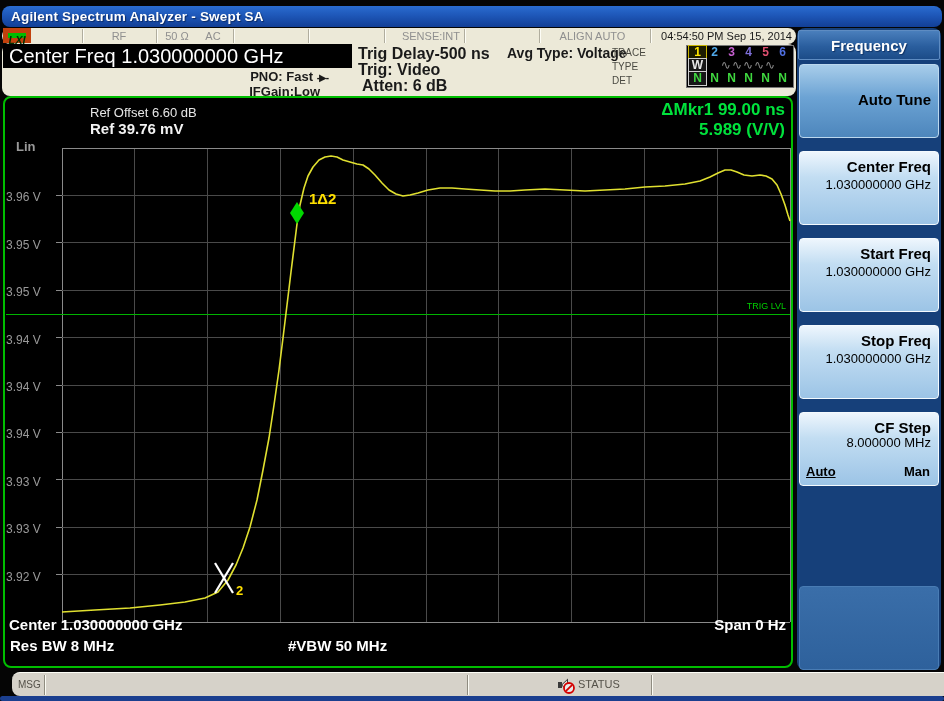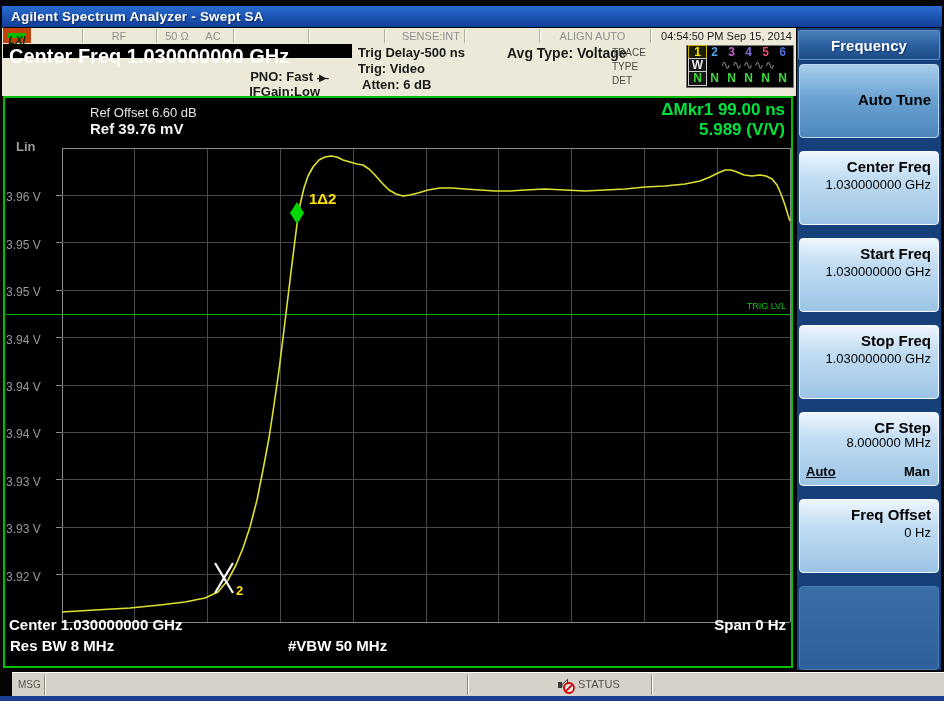--- a/index.html
+++ b/index.html
@@ -1,21 +1,21 @@
 <!DOCTYPE html>
 <html><head>
 <meta charset="utf-8">
 <style>
   html,body{margin:0;padding:0;}
   body{
     width:944px;height:701px;background:#050505;position:relative;
     font-family:"Liberation Sans","DejaVu Sans",sans-serif;overflow:hidden;
     -webkit-font-smoothing:antialiased;
   }
-  .abs{position:absolute;}
+  .abs{position:absolute;border-radius:8px;}
   
   .titlebar{
     left:2px;top:6px;width:940px;height:21px;
     background:linear-gradient(180deg,#2a6cd0 0%,#1e57b8 45%,#123f96 100%);
     color:#fff;font-weight:bold;font-size:13.5px;line-height:21px;
     padding-left:9px;box-sizing:border-box;letter-spacing:.2px;
     text-shadow:1px 1px 1px #0a2a66;
   }
   
   .statusstrip{
@@ -25,25 +25,25 @@
   .statusstrip .cell{position:absolute;top:0;height:16px;line-height:16px;}
   .statusstrip .div{position:absolute;top:1px;width:1px;height:14px;background:#b0ad9e;box-shadow:1px 0 0 #fdfdf6;}
   .lxi{
     position:absolute;left:1px;top:0px;width:28px;height:15px;background:#00be00;
     color:#003000;font-weight:bold;font-style:italic;font-size:11px;line-height:15px;
     text-align:center;border:5px solid #c2410c;box-sizing:border-box;
   }
   
   .measbar{left:2px;top:44px;width:794px;height:52px;background:#ece9d8;}
   .cfbox{
-    position:absolute;left:1px;top:0px;width:349px;height:14px;background:#000;
-    color:#fff;font-weight:bold;font-size:20px;line-height:24px;padding-left:6px;
+    position:absolute;left:1px;top:0px;width:349px;height:24px;background:#000;
+    color:#fff;font-weight:normal;font-size:20px;line-height:24px;padding-left:6px;
     box-sizing:border-box;white-space:nowrap;
   }
-  .meastxt{position:absolute;color:#1a1a1a;font-weight:bold;font-size:13px;white-space:nowrap;}
+  .meastxt{position:absolute;color:#1a1a1a;font-weight:bold;font-size:16px;white-space:nowrap;}
   .pnoblk{position:absolute;text-align:right;font-weight:bold;font-size:13px;color:#1a1a1a;white-space:nowrap;}
   
   .trlabels{position:absolute;font-size:10px;color:#4a4a42;text-align:left;line-height:14px;}
   .trbox{
     position:absolute;background:#000;border:1px solid #777;box-sizing:border-box;
     font-size:12px;line-height:13px;padding:0 2px;
   }
   .trrow{height:13px;white-space:nowrap;}
   .trrow span{display:inline-block;width:17px;text-align:center;font-weight:bold;}
   .boxed{outline:1px solid #c8b400;background:#1c1c00;}
@@ -233,24 +233,20 @@
     <div class="sk-value">1.030000000 GHz</div>
   </div>
 
   <div class="softkey" style="top:384px">
     <div class="sk-label">CF Step</div>
     <div class="sk-value" style="top:22px">8.000000 MHz</div>
     <div class="sk-left">Auto</div>
     <div class="sk-right">Man</div>
   </div>
 
-  <div class="softkey" style="top:471px">
-    <div class="sk-label">Freq Offset</div>
-    <div class="sk-value">0 Hz</div>
-  </div>
 
   <div class="softkey blank" style="top:558px;height:84px"></div>
 </div>
 
 <div class="abs bottombar">
   <div class="bb-cell" style="left:6px;font-size:10px">MSG</div>
   <div class="bb-div" style="left:32px"></div>
   <div class="bb-div" style="left:455px"></div>
   <svg style="position:absolute;left:545px;top:3px" width="18" height="18" viewBox="0 0 18 18">
     <rect x="1" y="6" width="4" height="6" fill="#3a3a3a"></rect>

